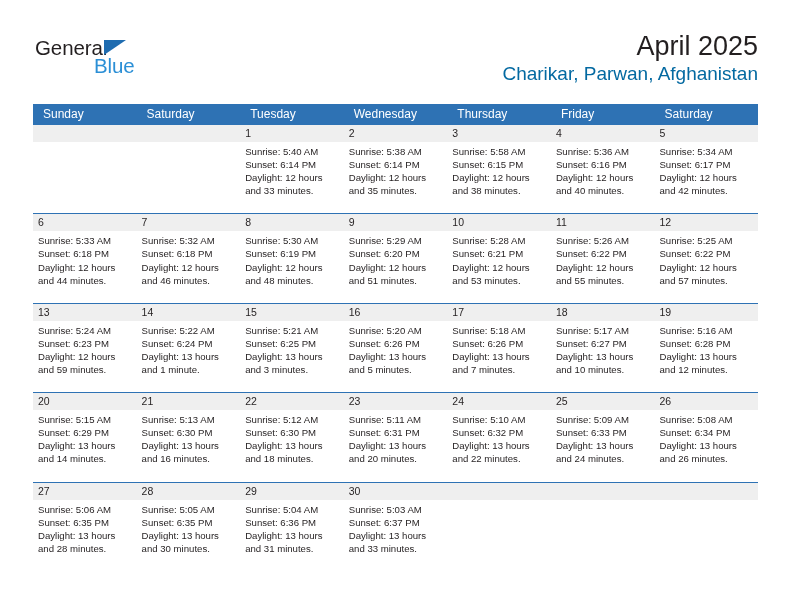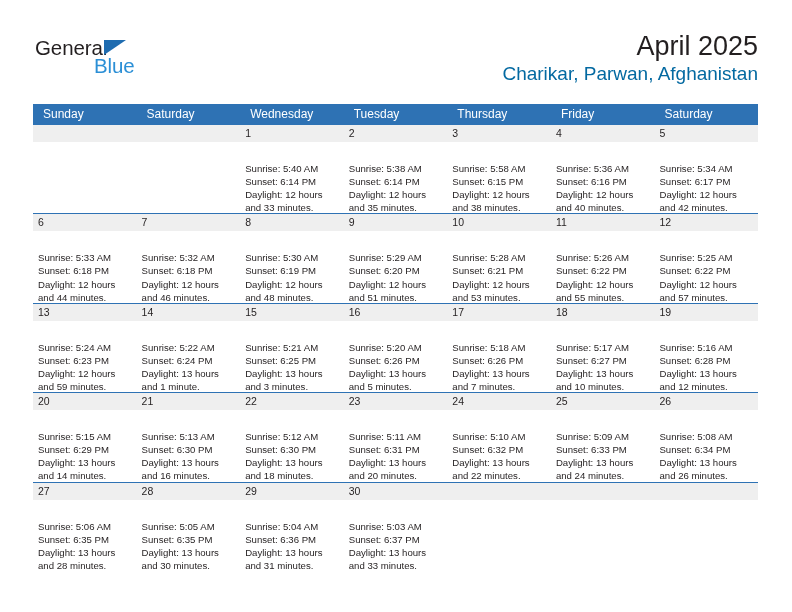--- a/index.html
+++ b/index.html
@@ -125,21 +125,21 @@
     font-size: 10.5px;
     color: #231f20;
     line-height: 17px;
     padding-left: 5px;
     box-sizing: border-box;
   }
   .cell.empty .daynum {
     background: #efefef;
   }
   .info {
-    padding: 20px 4px 0 5px;
+    padding: 3px 4px 0 5px;
     font-size: 9.6px;
     line-height: 13.1px;
     color: #231f20;
   }
   .info div {
     white-space: nowrap;
   }
 </style>
 </head>
 <body>
@@ -159,22 +159,22 @@
       <div class="cal-subtitle">Charikar, Parwan, Afghanistan</div>
     </div>
 
   </div>
 
   <div class="calendar">
 
     <div class="dow-row">
       <div class="dow">Sunday</div>
       <div class="dow">Saturday</div>
+      <div class="dow">Tuesday</div>
       <div class="dow">Wednesday</div>
-      <div class="dow">Tuesday</div>
       <div class="dow">Thursday</div>
       <div class="dow">Friday</div>
       <div class="dow">Saturday</div>
     </div>
 
     <div id="weeks-container">
         <div class="week">
           <div class="cell empty">
             <div class="daynum"></div>
           </div>

